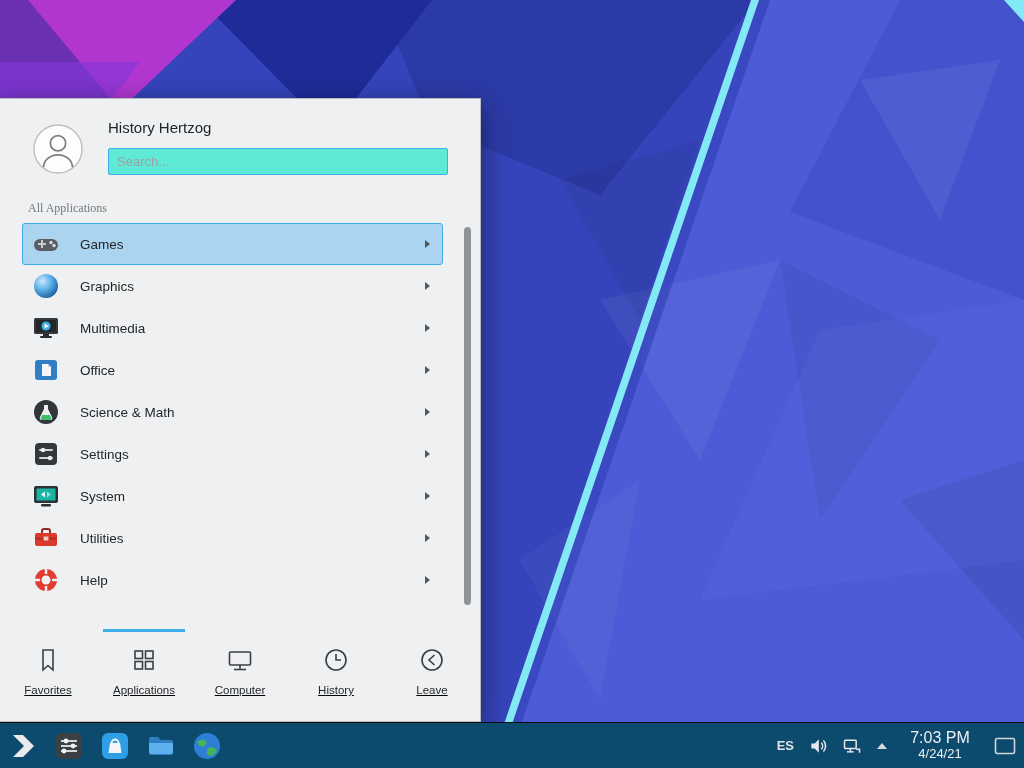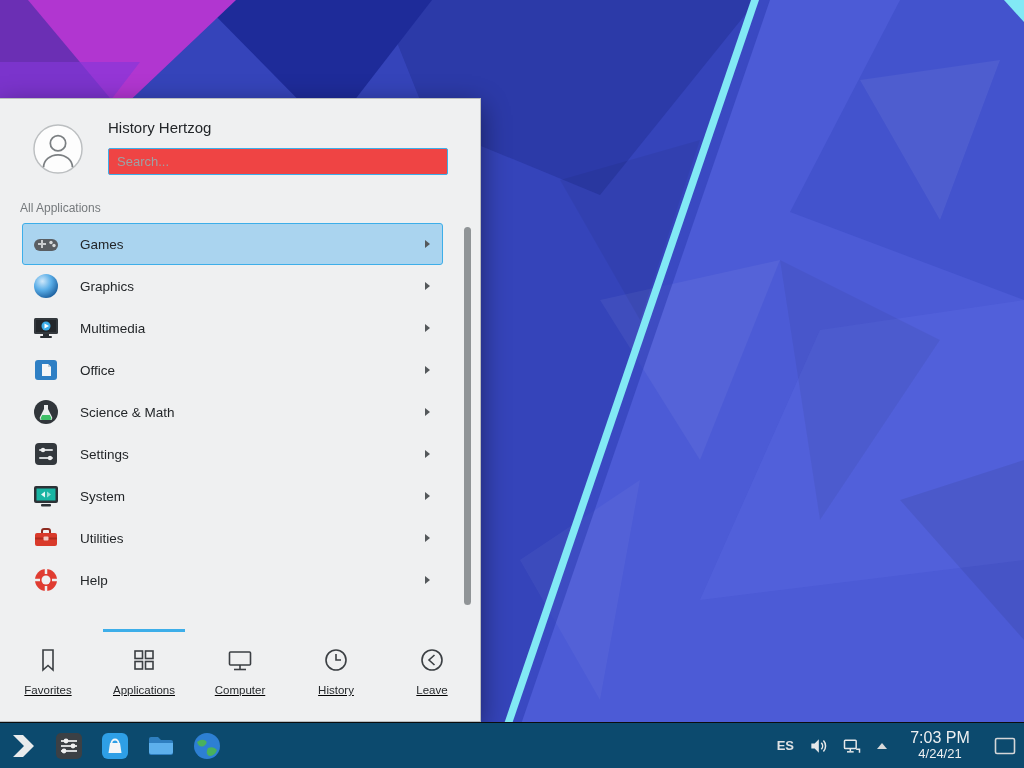--- a/index.html
+++ b/index.html
@@ -9,24 +9,24 @@
   .wallpaper { position:absolute; inset:0; }
   .wallpaper svg { display:block; width:100%; height:100%; }
 
   
   .launcher { position:absolute; left:0; top:98px; width:481px; height:624px;
     background:#eff0f1; border:1px solid #b9bcbe; border-left:none;
     box-shadow:0 8px 26px rgba(0,0,0,.45); }
   .avatar { position:absolute; left:33px; top:25px; width:50px; height:50px; }
   .user-name { position:absolute; left:108px; top:20px; font-size:15px; color:#232629; }
   .search-input { position:absolute; left:108px; top:49px; width:340px; height:27px;
-    border:1px solid #3daee9; border-radius:2px; background:#ef4444; padding:0 8px;
+    border:1px solid #3daee9; border-radius:2px; background:#5eead4; padding:0 8px;
     font-family:"Liberation Sans",sans-serif; font-size:13px; color:#232629; outline:none; }
   .search-input::placeholder { color:#9ea1a4; }
-  .section-label { position:absolute; left:20px; top:102px; font-size:12px; color:#75797c; }
+  .section-label { position:absolute; left:28px; top:102px; font-size:12px; color:#75797c;font-family:Liberation Serif, serif; }
 
   .app-list { position:absolute; left:0; top:124px; width:100%; height:406px; overflow:hidden; }
   .app-item { height:42px; margin:0 37px 0 22px; display:flex; align-items:center;
     border:1px solid transparent; border-radius:3px; }
   .app-item.selected { background:#aad4ef; border-color:#3daee9;align-items:center; }
   .app-icon { width:28px; height:28px; margin-left:9px; flex:0 0 28px; }
   .app-icon svg { display:block; width:28px; height:28px; }
   .app-label { margin-left:20px; font-size:13.5px; color:#232629; }
   .arrow { margin-left:auto; margin-right:12px; width:0; height:0;
     border-left:5px solid #54585b; border-top:4.5px solid transparent; border-bottom:4.5px solid transparent; }

